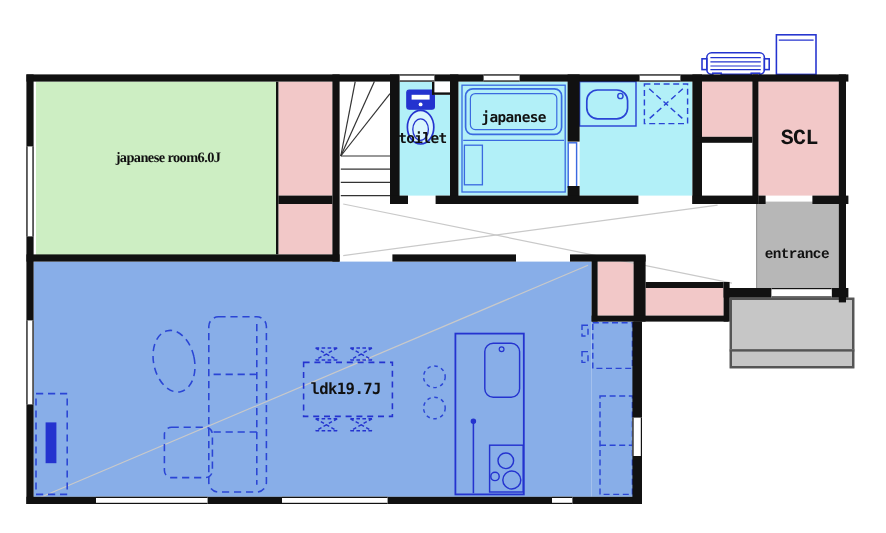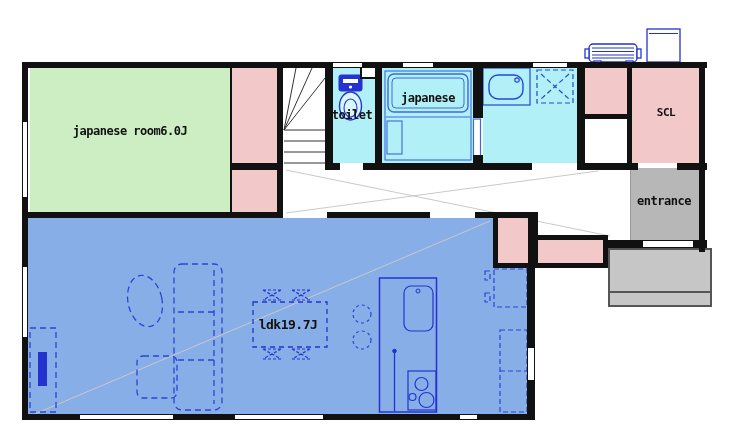--- a/index.html
+++ b/index.html
@@ -198,20 +198,20 @@
   <div class="win h" style="left:533px;top:62px;width:34px;height:6px;"></div>
   <div class="win v" style="left:22px;top:122px;width:6px;height:75px;"></div>
   <div class="win v" style="left:22px;top:267px;width:6px;height:70px;"></div>
   <div class="win h" style="left:80px;top:414px;width:93px;height:6px;"></div>
   <div class="win h" style="left:235px;top:414px;width:88px;height:6px;"></div>
   <div class="win h" style="left:460px;top:414px;width:17px;height:6px;"></div>
   <div class="win v" style="left:527px;top:348px;width:8px;height:32px;"></div>
   <div class="win h" style="left:643px;top:240px;width:50px;height:8px;"></div>
   <div class="notch" style="left:360px;top:68px;width:15px;height:11px;"></div>
 
-  <div class="lbl" style="left:50px;top:124px;width:160px;">japanese room6.0J</div>
+  <div class="lbl" style="left:60px;top:124px;width:160px;font-family:Liberation Serif, serif;">japanese room6.0J</div>
   <div class="lbl" style="left:322px;top:108px;width:60px;">toilet</div>
   <div class="lbl" style="left:388px;top:91px;width:80px;">japanese</div>
-  <div class="lbl" style="left:636px;top:106px;width:60px;font-size:11px;">SCL</div>
-  <div class="lbl" style="left:624px;top:194px;width:80px;">entrance</div>
+  <div class="lbl" style="left:636px;top:106px;width:60px;font-size:18px;font-family:Liberation Mono, monospace;">SCL</div>
+  <div class="lbl" style="left:624px;top:205px;width:80px;font-family:Liberation Mono, monospace;">entrance</div>
   <div class="lbl" style="left:248px;top:317px;width:80px;font-size:13px;">ldk19.7J</div>
 
 </div>
 
 </body></html>

